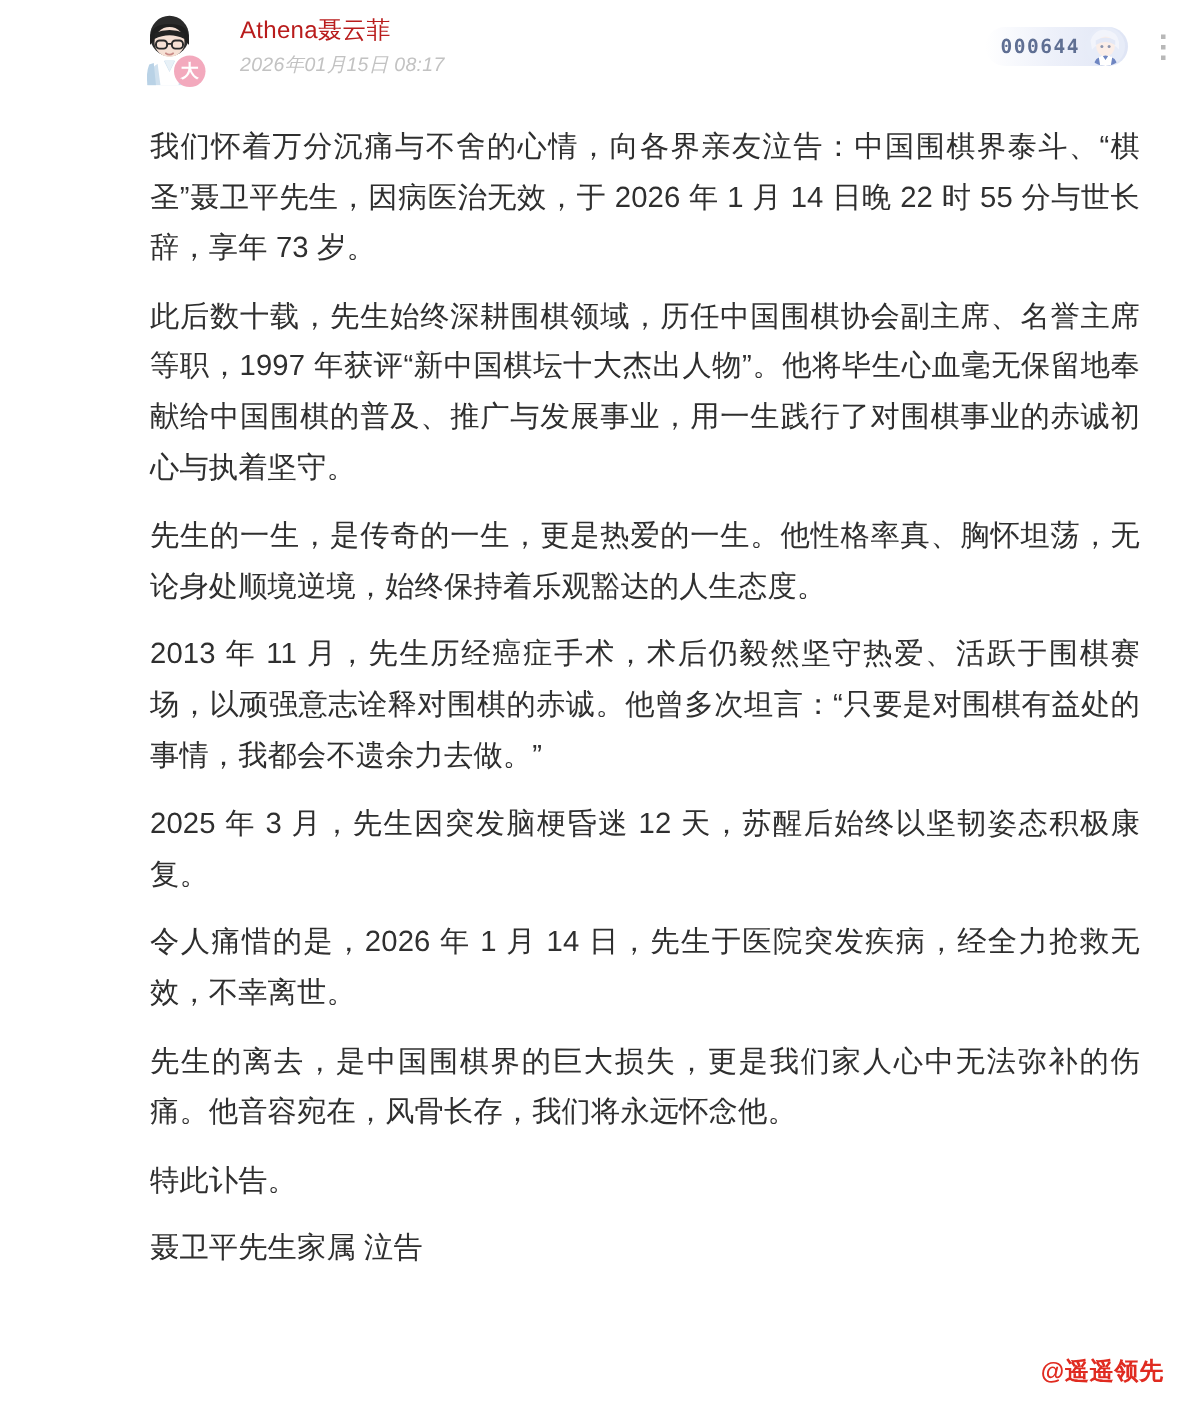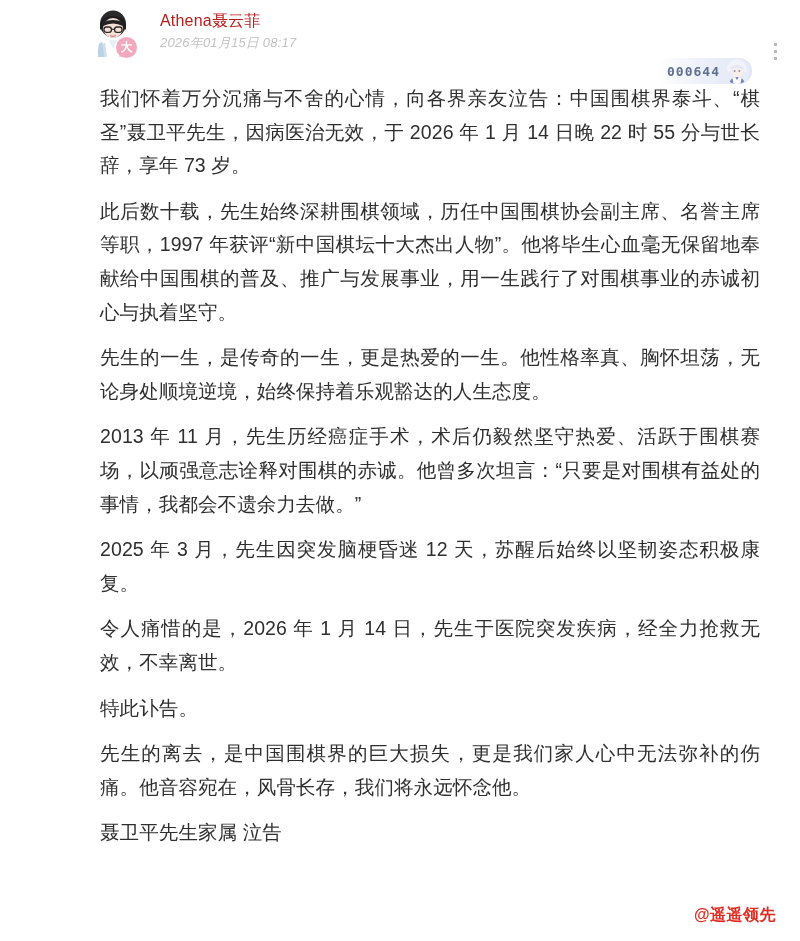--- a/index.html
+++ b/index.html
@@ -100,21 +100,20 @@
   }
 
   .level-pill {
     position: relative;
     display: flex;
     align-items: center;
     height: 26px;
     padding: 0 2px 0 10px;
     border-radius: 13px;
     background: linear-gradient(90deg, #ffffff 0%, #eef1fa 45%, #dfe5f5 100%);
-    margin-top: 40px;
   }
   .level-number {
     font-family: "DejaVu Sans Mono", "Liberation Mono", monospace;
     font-size: 13px;
     line-height: 13px;
     color: #5f6f93;
     letter-spacing: 1px;
     font-weight: 700;
   }
   .level-avatar {
@@ -228,21 +227,21 @@
     </div>
   </div>
 
   <div class="post-body">
     <p class="para">我们怀着万分沉痛与不舍的心情，向各界亲友泣告：中国围棋界泰斗、“棋圣”聂卫平先生，因病医治无效，于 2026 年 1 月 14 日晚 22 时 55 分与世长辞，享年 73 岁。</p>
     <p class="para">此后数十载，先生始终深耕围棋领域，历任中国围棋协会副主席、名誉主席等职，1997 年获评“新中国棋坛十大杰出人物”。他将毕生心血毫无保留地奉献给中国围棋的普及、推广与发展事业，用一生践行了对围棋事业的赤诚初心与执着坚守。</p>
     <p class="para">先生的一生，是传奇的一生，更是热爱的一生。他性格率真、胸怀坦荡，无论身处顺境逆境，始终保持着乐观豁达的人生态度。</p>
     <p class="para">2013 年 11 月，先生历经癌症手术，术后仍毅然坚守热爱、活跃于围棋赛场，以顽强意志诠释对围棋的赤诚。他曾多次坦言：“只要是对围棋有益处的事情，我都会不遗余力去做。”</p>
     <p class="para">2025 年 3 月，先生因突发脑梗昏迷 12 天，苏醒后始终以坚韧姿态积极康复。</p>
     <p class="para">令人痛惜的是，2026 年 1 月 14 日，先生于医院突发疾病，经全力抢救无效，不幸离世。</p>
+    <p class="para">先生的离去，是中国围棋界的巨大损失，更是我们家人心中无法弥补的伤痛。他音容宛在，风骨长存，我们将永远怀念他。</p>
     <p class="para">特此讣告。</p>
-    <p class="para">先生的离去，是中国围棋界的巨大损失，更是我们家人心中无法弥补的伤痛。他音容宛在，风骨长存，我们将永远怀念他。</p>
     <p class="para">聂卫平先生家属 泣告</p>
 
   </div>
 
   <div class="watermark">@遥遥领先</div>
 
 </div>
 
 </body></html>

